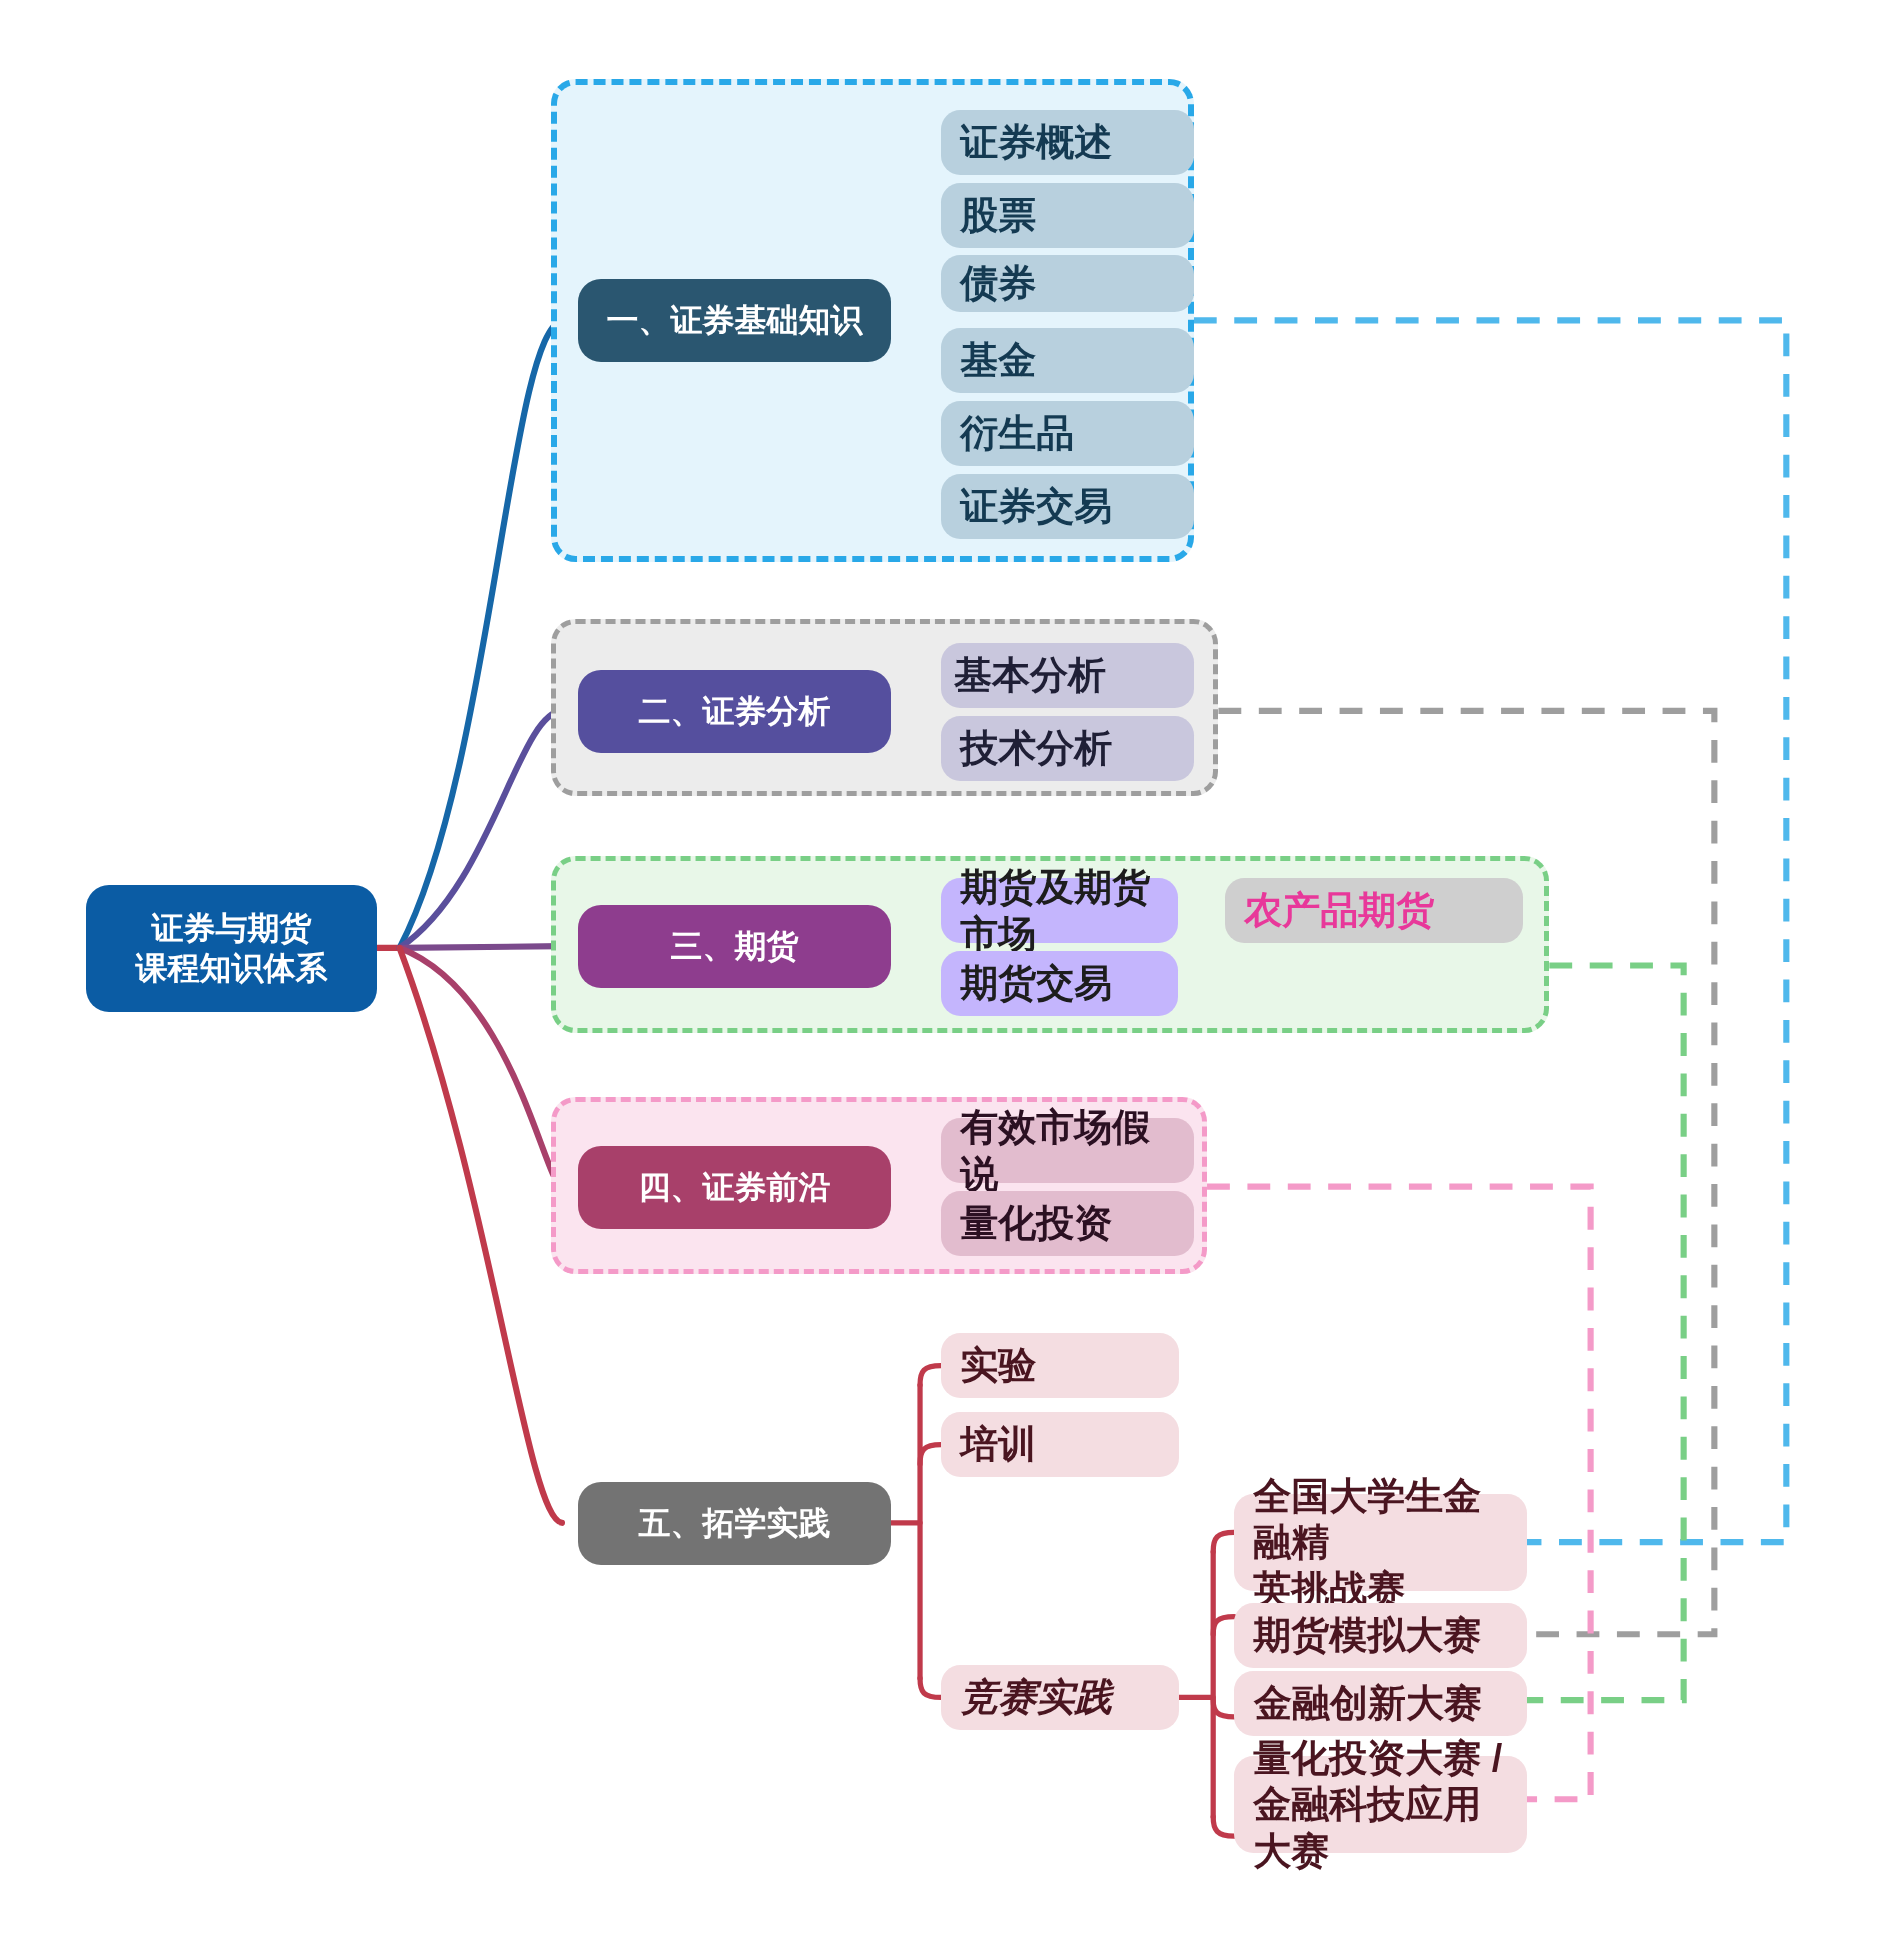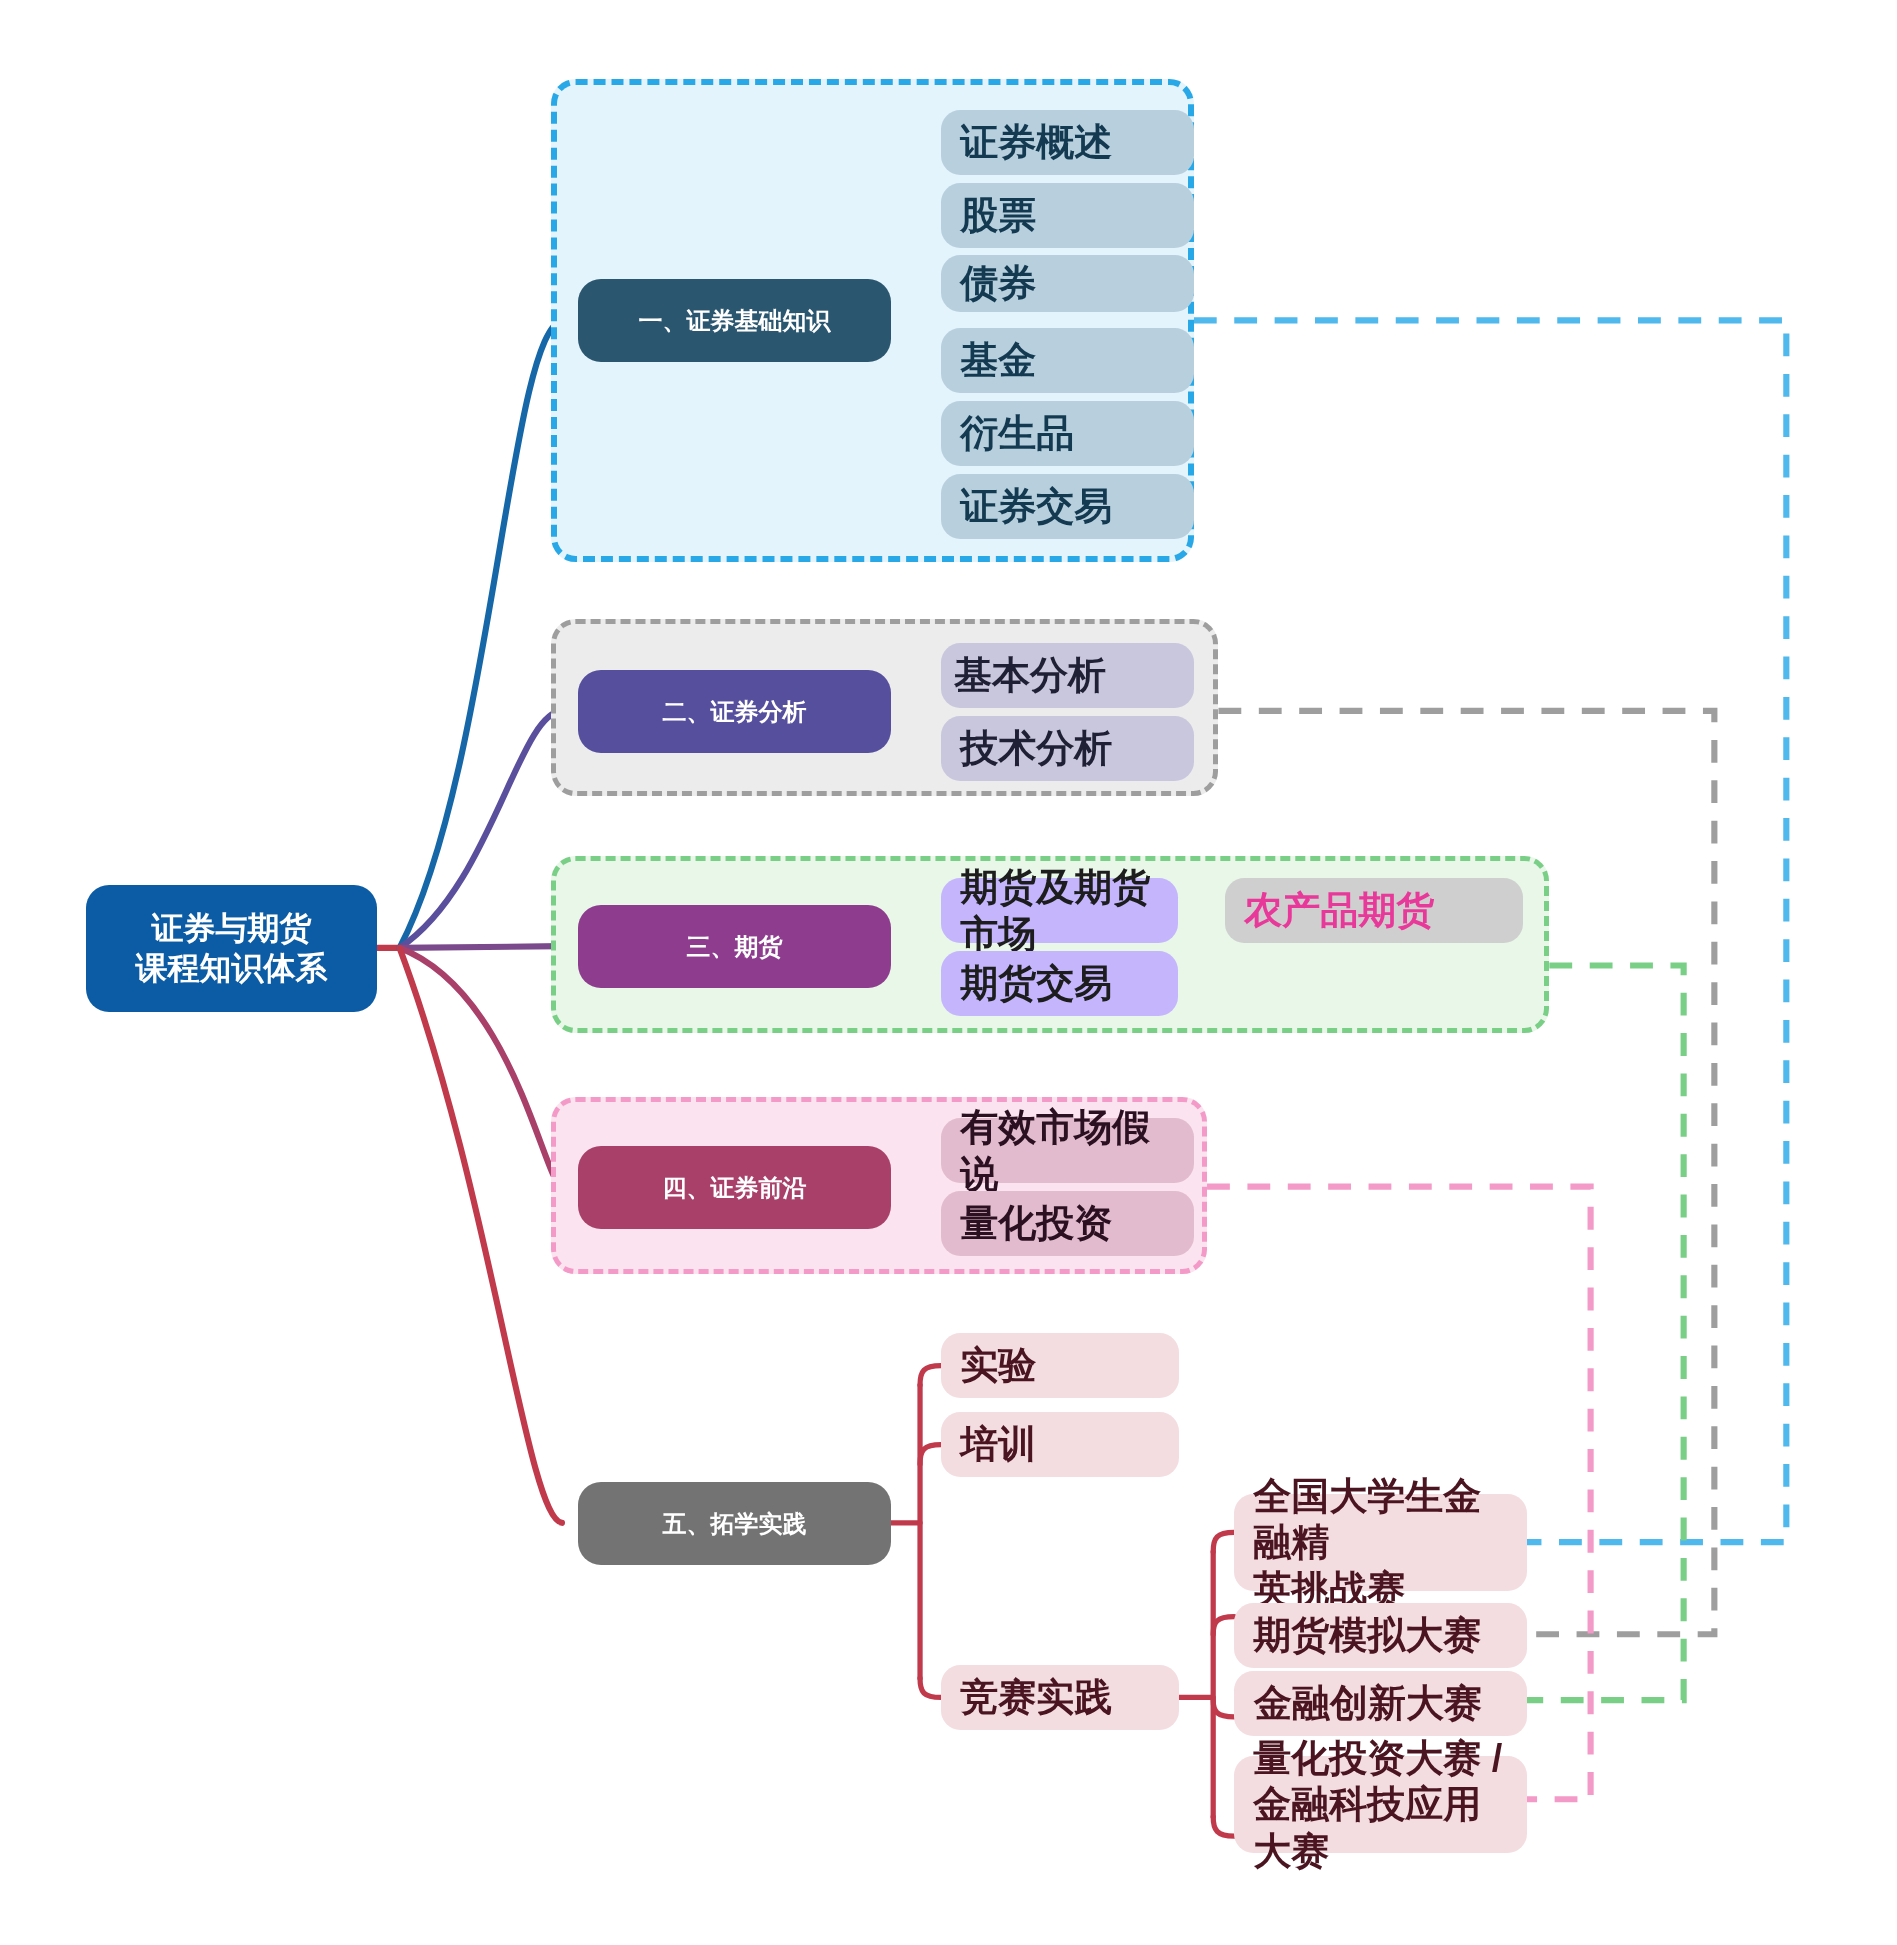--- a/index.html
+++ b/index.html
@@ -11,21 +11,21 @@
 
   .node{position:absolute;box-sizing:border-box;display:flex;align-items:center;
         border-radius:19.3px;padding:0 19.3px;line-height:1.22;}
   .node span{display:block;}
 
   
   .root{background:#0b5ca4;color:#ffffff;font-weight:bold;font-size:32px;
         border-radius:23px;justify-content:center;text-align:center;}
 
   
-  .topic{color:#ffffff;font-weight:bold;font-size:24px;justify-content:center;text-align:center;border-radius:23px;}
+  .topic{color:#ffffff;font-weight:bold;font-size:32px;justify-content:center;text-align:center;border-radius:23px;}
 
   
   .leaf{font-weight:bold;font-size:38px;align-items:center;}
 
   .c1-leaf{background:#b8d0de;color:#143a52;}
   .c2-leaf{background:#c9c7dd;color:#1f1f36;}
   .c3-leaf{background:#c4b5fd;color:#1d1d1d;}
   .c4-leaf{background:#e2bcce;color:#2b1022;}
   .c5-leaf{background:#f4dde1;color:#4a1520;}
   .c3-leaf-accent{background:#cfcfcf;color:#e8389a;}
@@ -157,21 +157,21 @@
 
   <div class="node leaf c3-leaf" style="left:941px;top:878px;width:237px;height:65px;">期货及期货市场</div>
   <div class="node leaf c3-leaf" style="left:941px;top:951px;width:237px;height:65px;">期货交易</div>
   <div class="node leaf c3-leaf-accent" style="left:1225px;top:878px;width:298px;height:65px;">农产品期货</div>
 
   <div class="node leaf c4-leaf" style="left:941px;top:1118px;width:253px;height:65px;">有效市场假说</div>
   <div class="node leaf c4-leaf" style="left:941px;top:1191px;width:253px;height:65px;">量化投资</div>
 
   <div class="node leaf c5-leaf" style="left:941px;top:1333px;width:238px;height:65px;">实验</div>
   <div class="node leaf c5-leaf" style="left:941px;top:1412px;width:238px;height:65px;">培训</div>
-  <div class="node leaf c5-leaf" style="left:941px;top:1665px;width:238px;height:65px;">竞赛实践</div>
+  <div class="node leaf c5-leaf" style="left:941px;top:1665px;width:238px;height:65px;font-style:italic;">竞赛实践</div>
 
   <div class="node leaf c5-leaf" style="left:1234px;top:1494px;width:293px;height:97px;flex-direction:column;align-items:flex-start;justify-content:center;">
     <span>全国大学生金融精</span>
     <span>英挑战赛</span>
   </div>
 
   <div class="node leaf c5-leaf" style="left:1234px;top:1603px;width:293px;height:65px;">期货模拟大赛</div>
 
   <div class="node leaf c5-leaf" style="left:1234px;top:1671px;width:293px;height:65px;padding-left:20px;">金融创新大赛</div>
 

